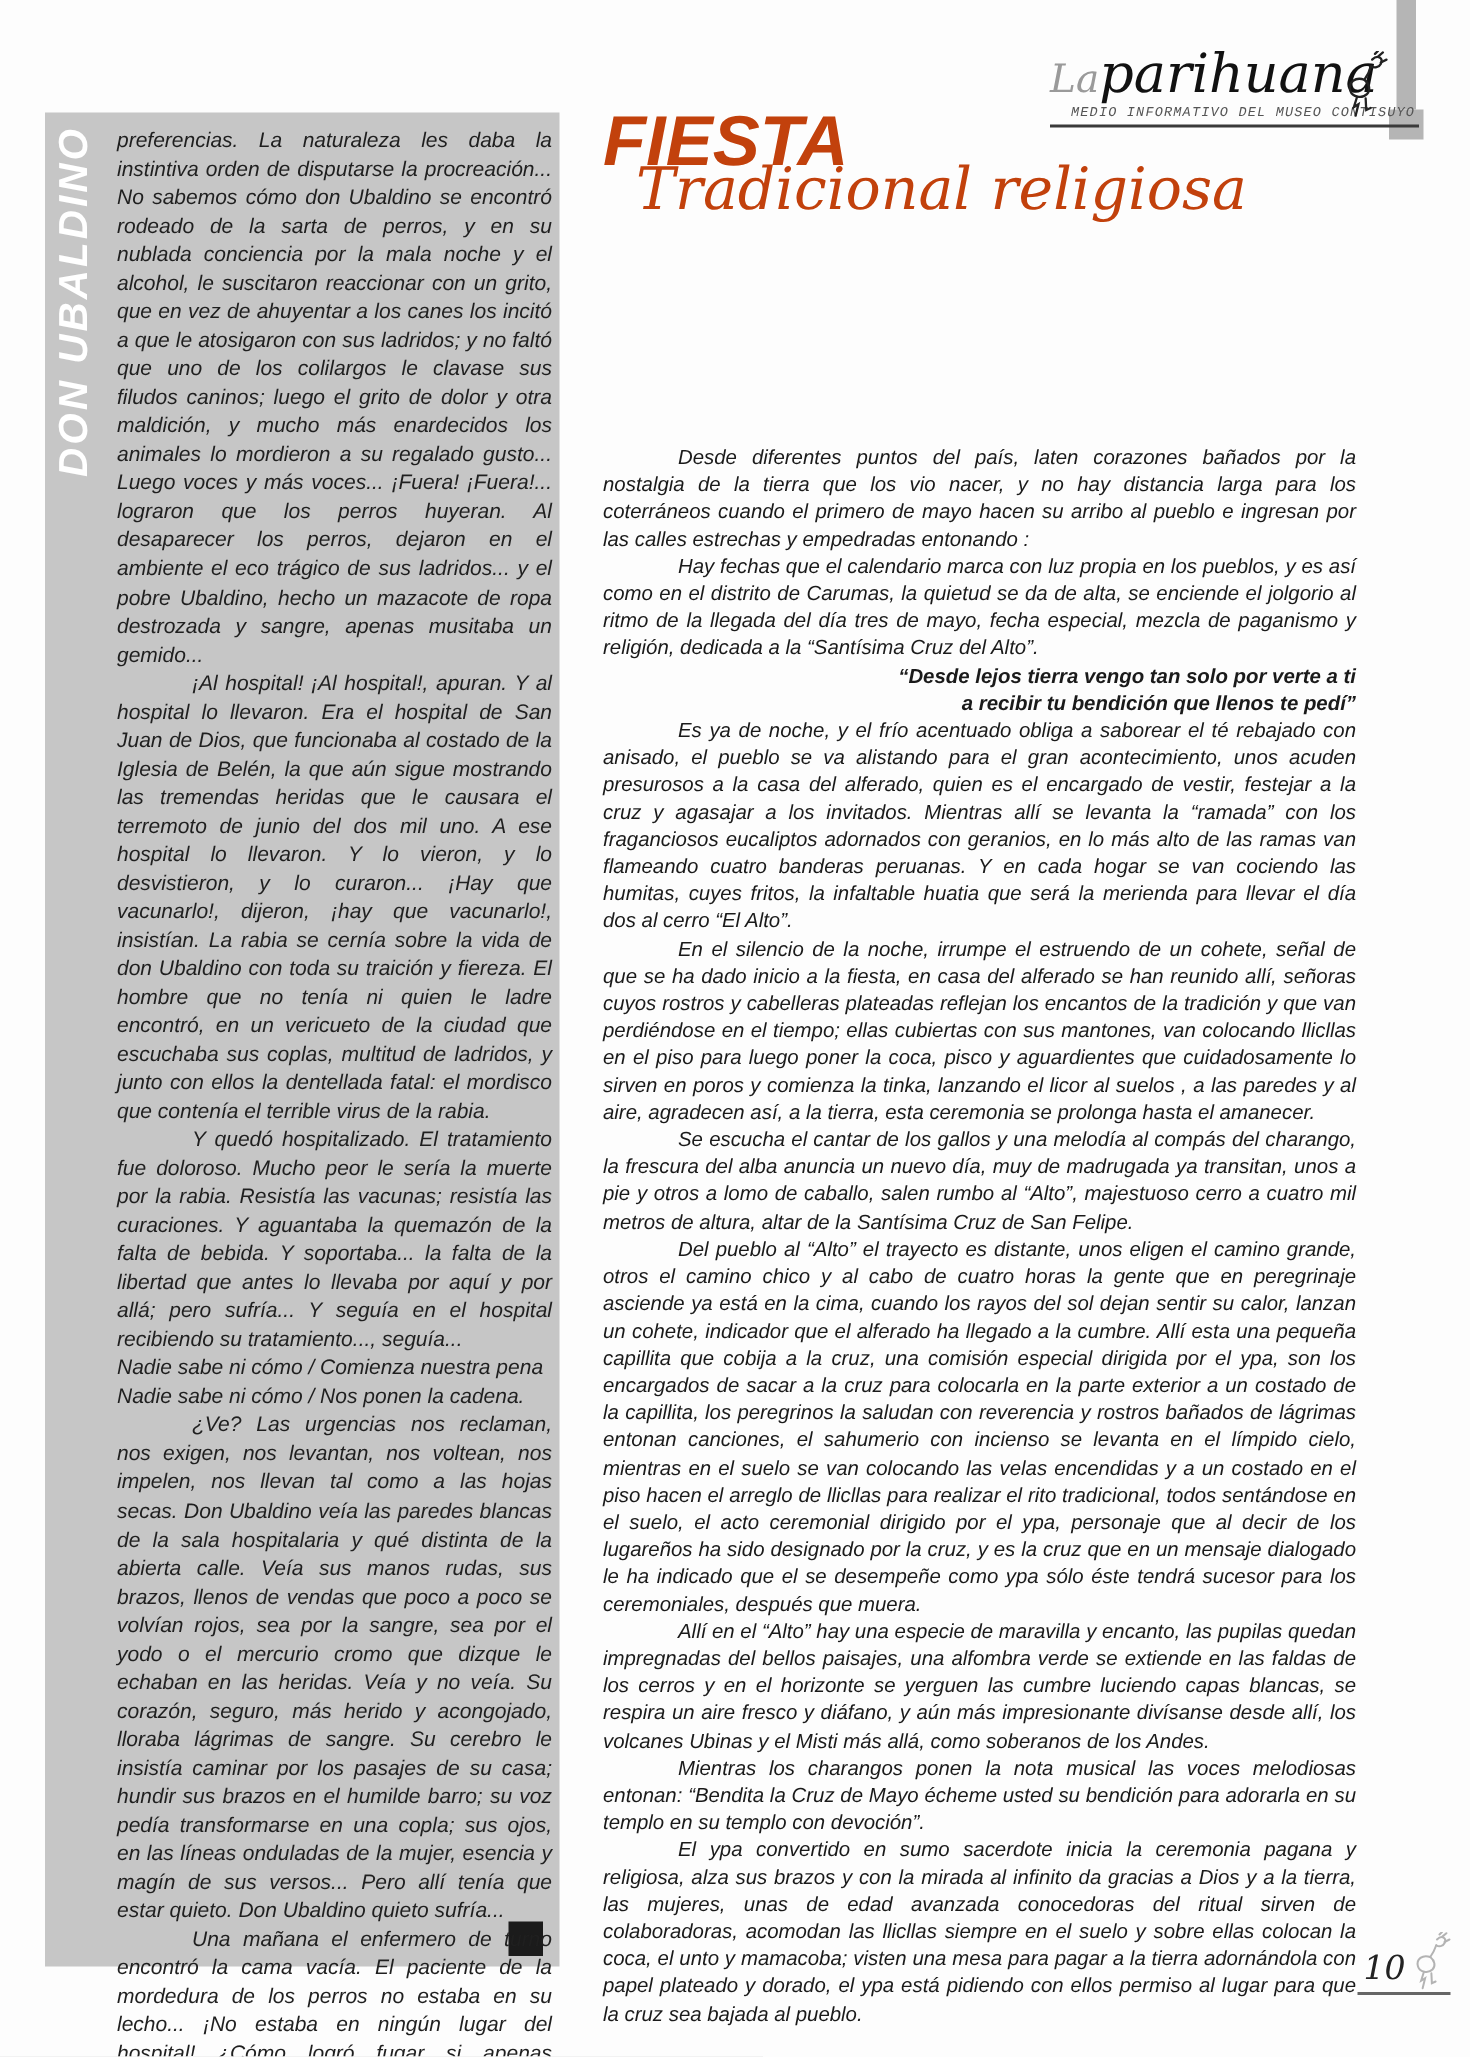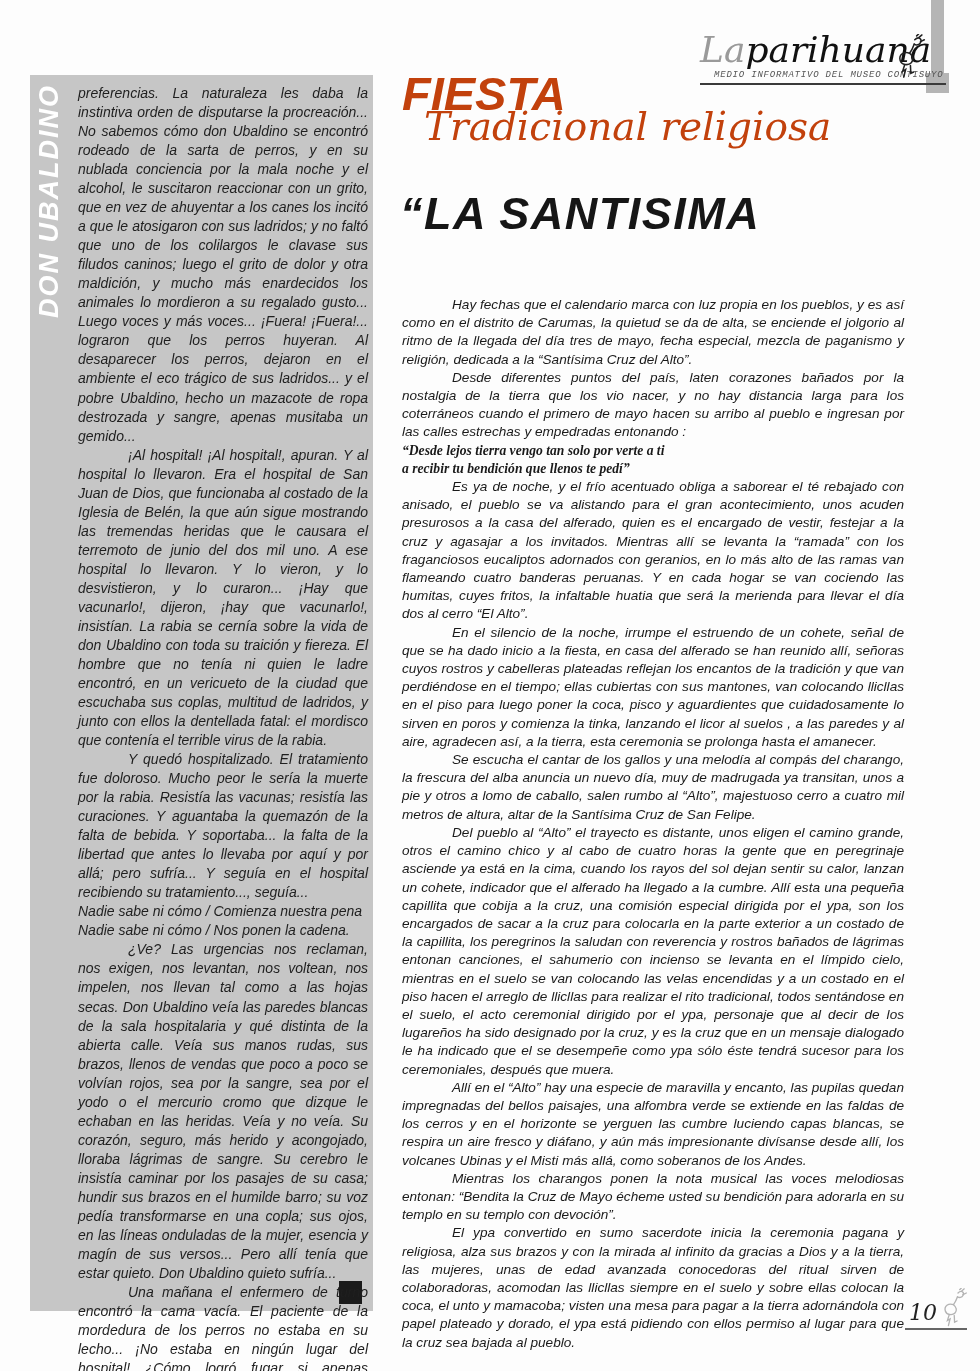--- a/index.html
+++ b/index.html
@@ -31,21 +31,21 @@
     position:absolute; right:11px; bottom:7px; width:23px; height:23px;
     background:#1b1b1b;
   }
 
   
   .masthead { position:absolute; left:700px; top:32px; width:246px; }
   .masthead-title {
     font-family:"DejaVu Serif", serif; font-style:italic; font-size:36px;
     line-height:1; color:#111; white-space:nowrap;
   }
-  .masthead-title .la { color:#9a9a9a; font-size:36px; }
+  .masthead-title .la { color:#9a9a9a; font-size:26px; }
   .masthead-tagline {
     font-style:italic; font-size:9px; letter-spacing:0.8px; color:#555;
     border-bottom:2.5px solid #3a3a3a; padding:2px 0 3px 14px; white-space:nowrap;font-family:Liberation Mono, monospace;
   }
   .gray-bar  { position:absolute; left:931px; top:0; width:13px; height:73px; background:#b5b5b5; }
   .gray-bar-foot { position:absolute; left:926px; top:73px; width:23px; height:20px; background:#b5b5b5; }
   .bird-top  { position:absolute; left:891px; top:34px; }
 
   
   .kicker {
@@ -63,21 +63,21 @@
     letter-spacing:1.5px; color:#161616;
   }
 
   
   .right-col {
     position:absolute; left:402px; top:296px; width:502px;
     font-style:italic; font-size:13.6px; line-height:1.34; color:#1a1a1a;
     text-align:justify;
   }
   .right-col p { margin:0; }
-  .song { text-align:left; font-weight:bold; text-indent:0;font-family:Liberation Serif, serif; }
+  .song { text-align:right; font-weight:bold; text-indent:0; }
 
   
   .page-num {
     position:absolute; left:905px; top:1300px;
     font-family:"DejaVu Serif", serif; font-style:italic; font-size:22px;
     color:#222; border-bottom:2px solid #666; padding:0 30px 3px 4px;
   }
   .bird-bottom { position:absolute; left:938px; top:1288px; opacity:0.55; }
 
   svg.bird { display:block; }
@@ -104,42 +104,41 @@
         <path d="M18.6 20 c-6 -2.2 -11.6 1.6 -9.8 7.6 c1.5 4.8 8.4 5.6 11.6 2.4 c2.6 -2.6 2 -7 -1.8 -10"></path>
         <path d="M13.5 32 l-2.2 7 l3.2 -2 l-2 8"></path>
         <path d="M19.5 33 l0.4 8 l3 -1.4"></path>
       </g>
     </svg>
   </div>
 
   <div class="kicker">FIESTA</div>
   <div class="script-title">Tradicional religiosa</div>
   <div class="main-title">
-    <div>“LA SANTISIMA</div>
   </div>
 
   <div class="gray-panel">
     <div class="end-mark"></div>
   </div>
   <div class="vertical-label">DON UBALDINO</div>
 
   <div class="left-col">
     <p>preferencias. La naturaleza les daba la instintiva orden de disputarse la procreación... No sabemos cómo don Ubaldino se encontró rodeado de la sarta de perros, y en su nublada conciencia por la mala noche y el alcohol, le suscitaron reaccionar con un grito, que en vez de ahuyentar a los canes los incitó a que le atosigaron con sus ladridos; y no faltó que uno de los colilargos le clavase sus filudos caninos; luego el grito de dolor y otra maldición, y mucho más enardecidos los animales lo mordieron a su regalado gusto... Luego voces y más voces... ¡Fuera! ¡Fuera!... lograron que los perros huyeran. Al desaparecer los perros, dejaron en el ambiente el eco trágico de sus ladridos... y el pobre Ubaldino, hecho un mazacote de ropa destrozada y sangre, apenas musitaba un gemido...</p>
     <p class="p-ind">¡Al hospital! ¡Al hospital!, apuran. Y al hospital lo llevaron. Era el hospital de San Juan de Dios, que funcionaba al costado de la Iglesia de Belén, la que aún sigue mostrando las tremendas heridas que le causara el terremoto de junio del dos mil uno. A ese hospital lo llevaron. Y lo vieron, y lo desvistieron, y lo curaron... ¡Hay que vacunarlo!, dijeron, ¡hay que vacunarlo!, insistían. La rabia se cernía sobre la vida de don Ubaldino con toda su traición y fiereza. El hombre que no tenía ni quien le ladre encontró, en un vericueto de la ciudad que escuchaba sus coplas, multitud de ladridos, y junto con ellos la dentellada fatal: el mordisco que contenía el terrible virus de la rabia.</p>
     <p class="p-ind">Y quedó hospitalizado. El tratamiento fue doloroso. Mucho peor le sería la muerte por la rabia. Resistía las vacunas; resistía las curaciones. Y aguantaba la quemazón de la falta de bebida. Y soportaba... la falta de la libertad que antes lo llevaba por aquí y por allá; pero sufría... Y seguía en el hospital recibiendo su tratamiento..., seguía...</p>
     <p>Nadie sabe ni cómo / Comienza nuestra pena</p>
     <p>Nadie sabe ni cómo / Nos ponen la cadena.</p>
     <p class="p-ind">¿Ve? Las urgencias nos reclaman, nos exigen, nos levantan, nos voltean, nos impelen, nos llevan tal como a las hojas secas. Don Ubaldino veía las paredes blancas de la sala hospitalaria y qué distinta de la abierta calle. Veía sus manos rudas, sus brazos, llenos de vendas que poco a poco se volvían rojos, sea por la sangre, sea por el yodo o el mercurio cromo que dizque le echaban en las heridas. Veía y no veía. Su corazón, seguro, más herido y acongojado, lloraba lágrimas de sangre. Su cerebro le insistía caminar por los pasajes de su casa; hundir sus brazos en el humilde barro; su voz pedía transformarse en una copla; sus ojos, en las líneas onduladas de la mujer, esencia y magín de sus versos... Pero allí tenía que estar quieto. Don Ubaldino quieto sufría...</p>
     <p class="p-ind">Una mañana el enfermero de turno encontró la cama vacía. El paciente de la mordedura de los perros no estaba en su lecho... ¡No estaba en ningún lugar del hospital! ¿Cómo logró fugar si apenas caminaba? ¿Cómo escaló la pared si las paredes eran resbaladizas? ¿Nadie se dio cuenta de la salida del enfermo? Y las preguntas seguían y seguían... ¿Adónde fue don Ubaldino?</p>
 
   </div>
 
   <div class="right-col">
+    <p class="p-ind">Desde diferentes puntos del país, laten corazones bañados por la nostalgia de la tierra que los vio nacer, y no hay distancia larga para los coterráneos cuando el primero de mayo hacen su arribo al pueblo e ingresan por las calles estrechas y empedradas entonando :</p>
     <p class="p-ind">Hay fechas que el calendario marca con luz propia en los pueblos, y es así como en el distrito de Carumas, la quietud se da de alta, se enciende el jolgorio al ritmo de la llegada del día tres de mayo, fecha especial, mezcla de paganismo y religión, dedicada a la “Santísima Cruz del Alto”.</p>
-    <p class="p-ind">Desde diferentes puntos del país, laten corazones bañados por la nostalgia de la tierra que los vio nacer, y no hay distancia larga para los coterráneos cuando el primero de mayo hacen su arribo al pueblo e ingresan por las calles estrechas y empedradas entonando :</p>
     <p class="song">“Desde lejos tierra vengo tan solo por verte a ti</p>
     <p class="song">a recibir tu bendición que llenos te pedí”</p>
     <p class="p-ind">Es ya de noche, y el frío acentuado obliga a saborear el té rebajado con anisado, el pueblo se va alistando para el gran acontecimiento, unos acuden presurosos a la casa del alferado, quien es el encargado de vestir, festejar a la cruz y agasajar a los invitados. Mientras allí se levanta la “ramada” con los fraganciosos eucaliptos adornados con geranios, en lo más alto de las ramas van flameando cuatro banderas peruanas. Y en cada hogar se van cociendo las humitas, cuyes fritos, la infaltable huatia que será la merienda para llevar el día dos al cerro “El Alto”.</p>
     <p class="p-ind">En el silencio de la noche, irrumpe el estruendo de un cohete, señal de que se ha dado inicio a la fiesta, en casa del alferado se han reunido allí, señoras cuyos rostros y cabelleras plateadas reflejan los encantos de la tradición y que van perdiéndose en el tiempo; ellas cubiertas con sus mantones, van colocando llicllas en el piso para luego poner la coca, pisco y aguardientes que cuidadosamente lo sirven en poros y comienza la tinka, lanzando el licor al suelos , a las paredes y al aire, agradecen así, a la tierra, esta ceremonia se prolonga hasta el amanecer.</p>
     <p class="p-ind">Se escucha el cantar de los gallos y una melodía al compás del charango, la frescura del alba anuncia un nuevo día, muy de madrugada ya transitan, unos a pie y otros a lomo de caballo, salen rumbo al “Alto”, majestuoso cerro a cuatro mil metros de altura, altar de la Santísima Cruz de San Felipe.</p>
     <p class="p-ind">Del pueblo al “Alto” el trayecto es distante, unos eligen el camino grande, otros el camino chico y al cabo de cuatro horas la gente que en peregrinaje asciende ya está en la cima, cuando los rayos del sol dejan sentir su calor, lanzan un cohete, indicador que el alferado ha llegado a la cumbre. Allí esta una pequeña capillita que cobija a la cruz, una comisión especial dirigida por el ypa, son los encargados de sacar a la cruz para colocarla en la parte exterior a un costado de la capillita, los peregrinos la saludan con reverencia y rostros bañados de lágrimas entonan canciones, el sahumerio con incienso se levanta en el límpido cielo, mientras en el suelo se van colocando las velas encendidas y a un costado en el piso hacen el arreglo de llicllas para realizar el rito tradicional, todos sentándose en el suelo, el acto ceremonial dirigido por el ypa, personaje que al decir de los lugareños ha sido designado por la cruz, y es la cruz que en un mensaje dialogado le ha indicado que el se desempeñe como ypa sólo éste tendrá sucesor para los ceremoniales, después que muera.</p>
     <p class="p-ind">Allí en el “Alto” hay una especie de maravilla y encanto, las pupilas quedan impregnadas del bellos paisajes, una alfombra verde se extiende en las faldas de los cerros y en el horizonte se yerguen las cumbre luciendo capas blancas, se respira un aire fresco y diáfano, y aún más impresionante divísanse desde allí, los volcanes Ubinas y el Misti más allá, como soberanos de los Andes.</p>
     <p class="p-ind">Mientras los charangos ponen la nota musical las voces melodiosas entonan: “Bendita la Cruz de Mayo écheme usted su bendición para adorarla en su templo en su templo con devoción”.</p>
     <p class="p-ind">El ypa convertido en sumo sacerdote inicia la ceremonia pagana y religiosa, alza sus brazos y con la mirada al infinito da gracias a Dios y a la tierra, las mujeres, unas de edad avanzada conocedoras del ritual sirven de colaboradoras, acomodan las llicllas siempre en el suelo y sobre ellas colocan la coca, el unto y mamacoba; visten una mesa para pagar a la tierra adornándola con papel plateado y dorado, el ypa está pidiendo con ellos permiso al lugar para que la cruz sea bajada al pueblo.</p>
   </div>

